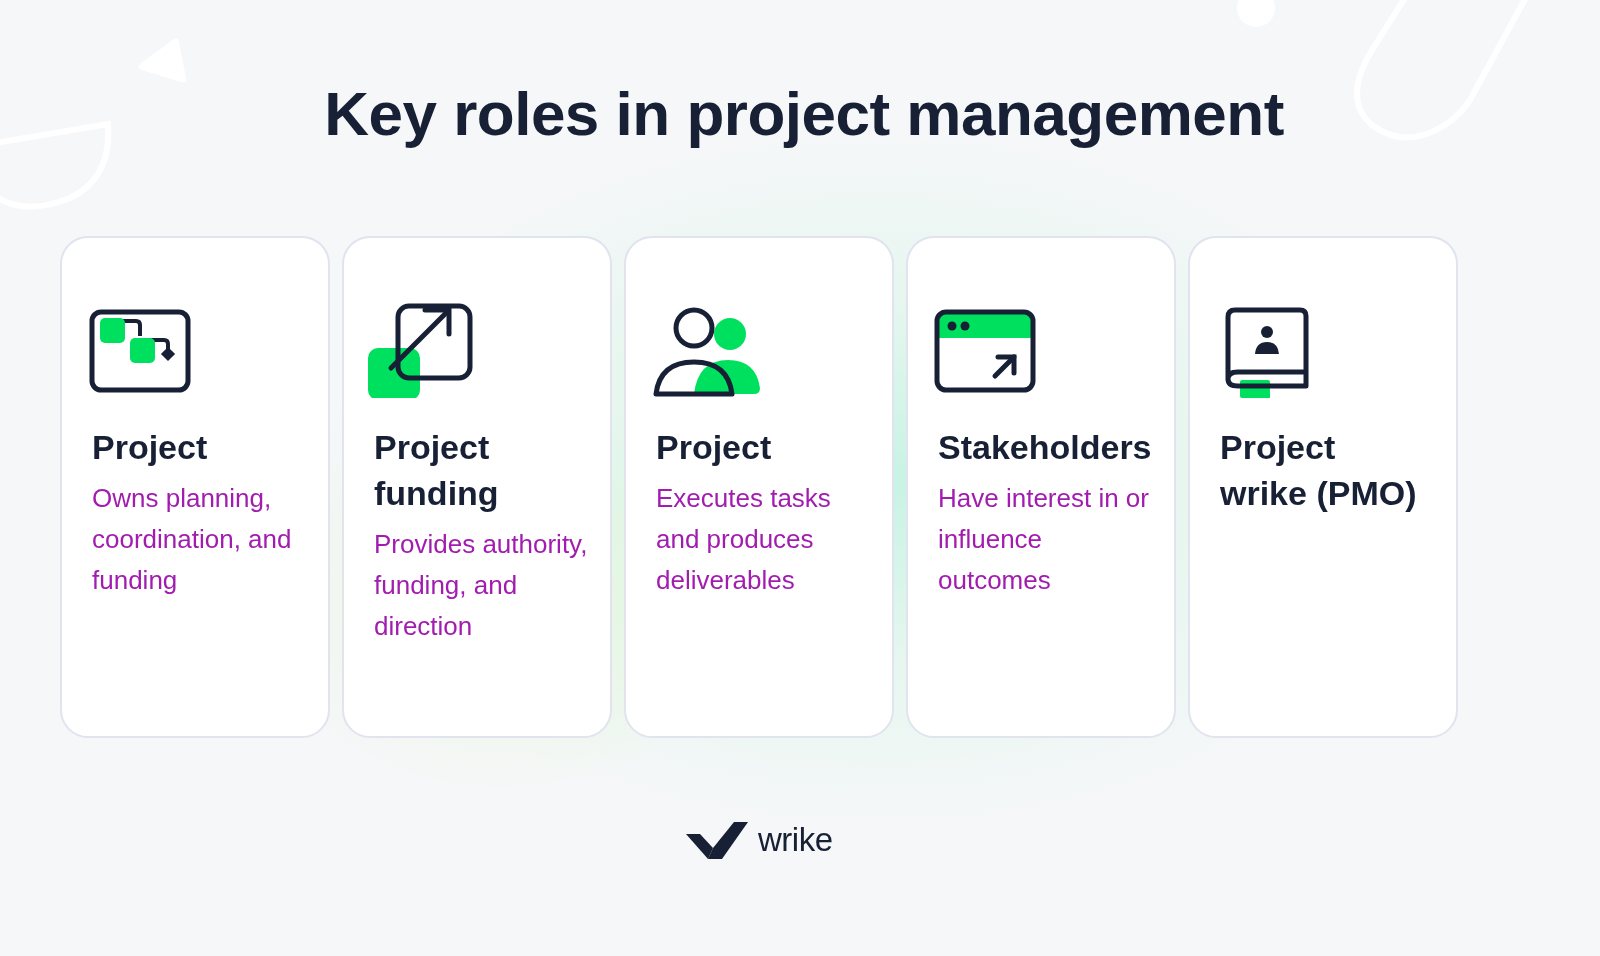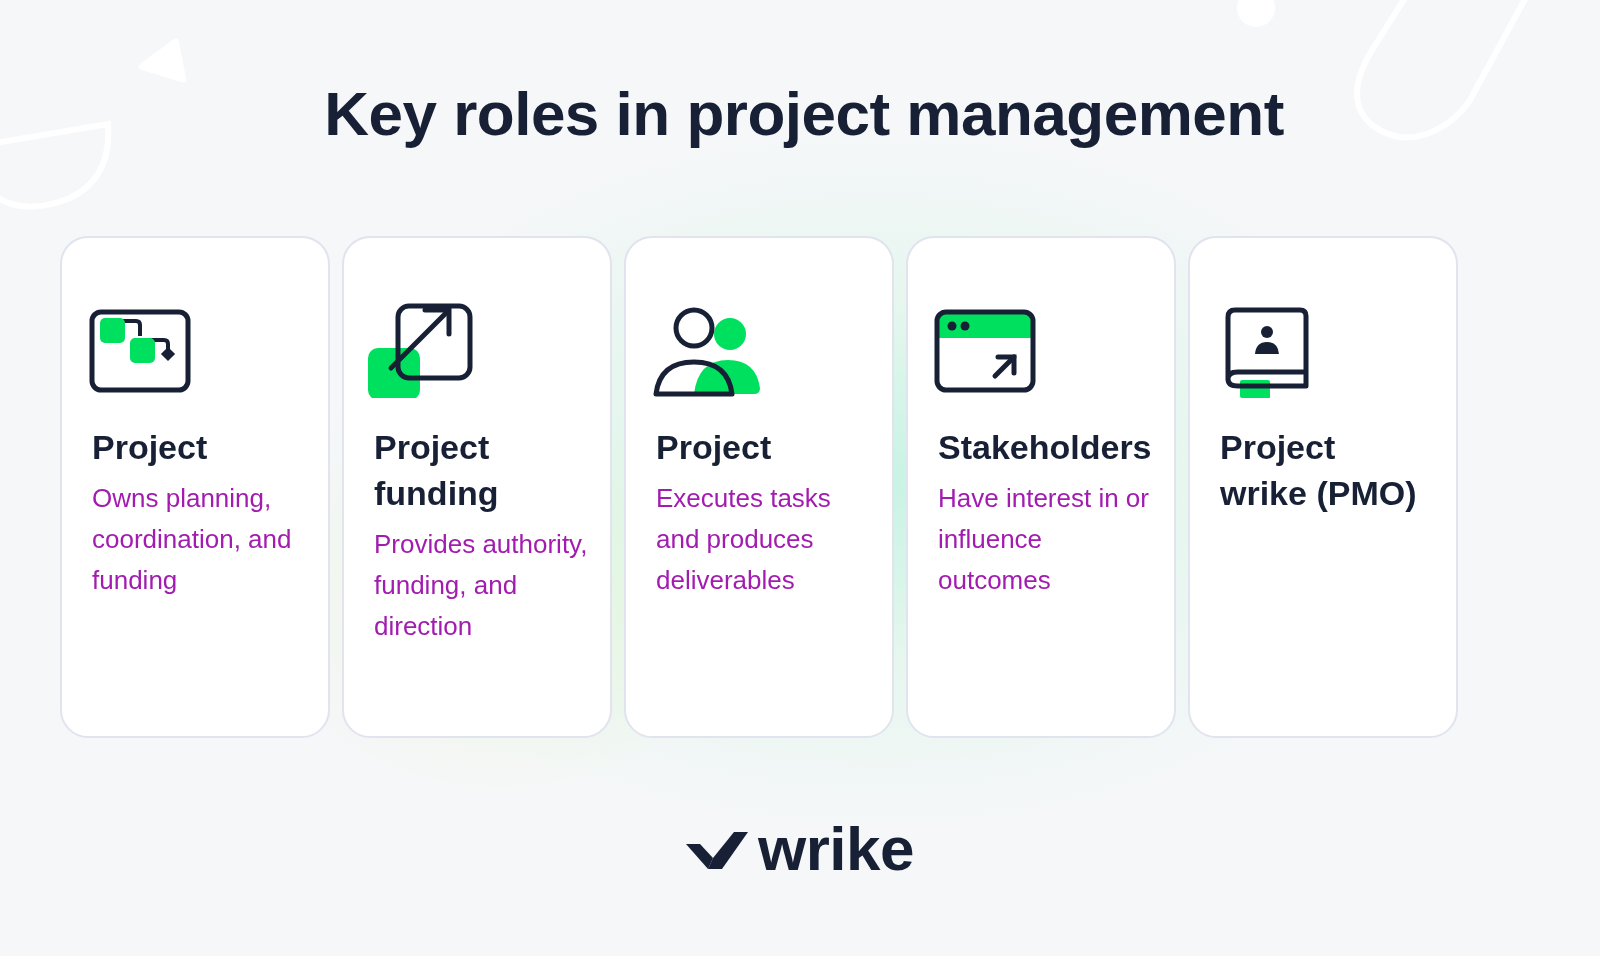--- a/index.html
+++ b/index.html
@@ -35,21 +35,21 @@
   .icon { width: 110px; height: 110px; margin-left: -6px; margin-bottom: 22px; }
   .card-title {
     font-size: 34px; font-weight: 700; line-height: 46px; color: #172035; margin: 0 0 8px 0;
   }
   .card-desc {
     font-size: 26px; font-weight: 400; line-height: 41px; color: #a21caf; margin: 0;
   }
   .logo {
     position: absolute; left: 686px; top: 818px; display: flex; align-items: center; gap: 8px;
   }
-  .logo-word { font-size: 62px; font-weight: 700; color: #172035; letter-spacing: -0.5px; line-height: 1; }
+  .logo-word { font-size: 33px; font-weight: 400; color: #172035; letter-spacing: -0.5px; line-height: 1; }
 </style>
 </head>
 <body>
 
 <div class="bg-glow"></div>
 <div class="bg-glow2"></div>
 
 <svg class="deco" style="left:134px;top:34px" width="56" height="52" viewBox="0 0 56 52">
   <path d="M40 5 Q44 3 45 8 L52 44 Q53 50 47 48 L8 36 Q2 34 6 30 Z" fill="#ffffff"></path>
 </svg>

